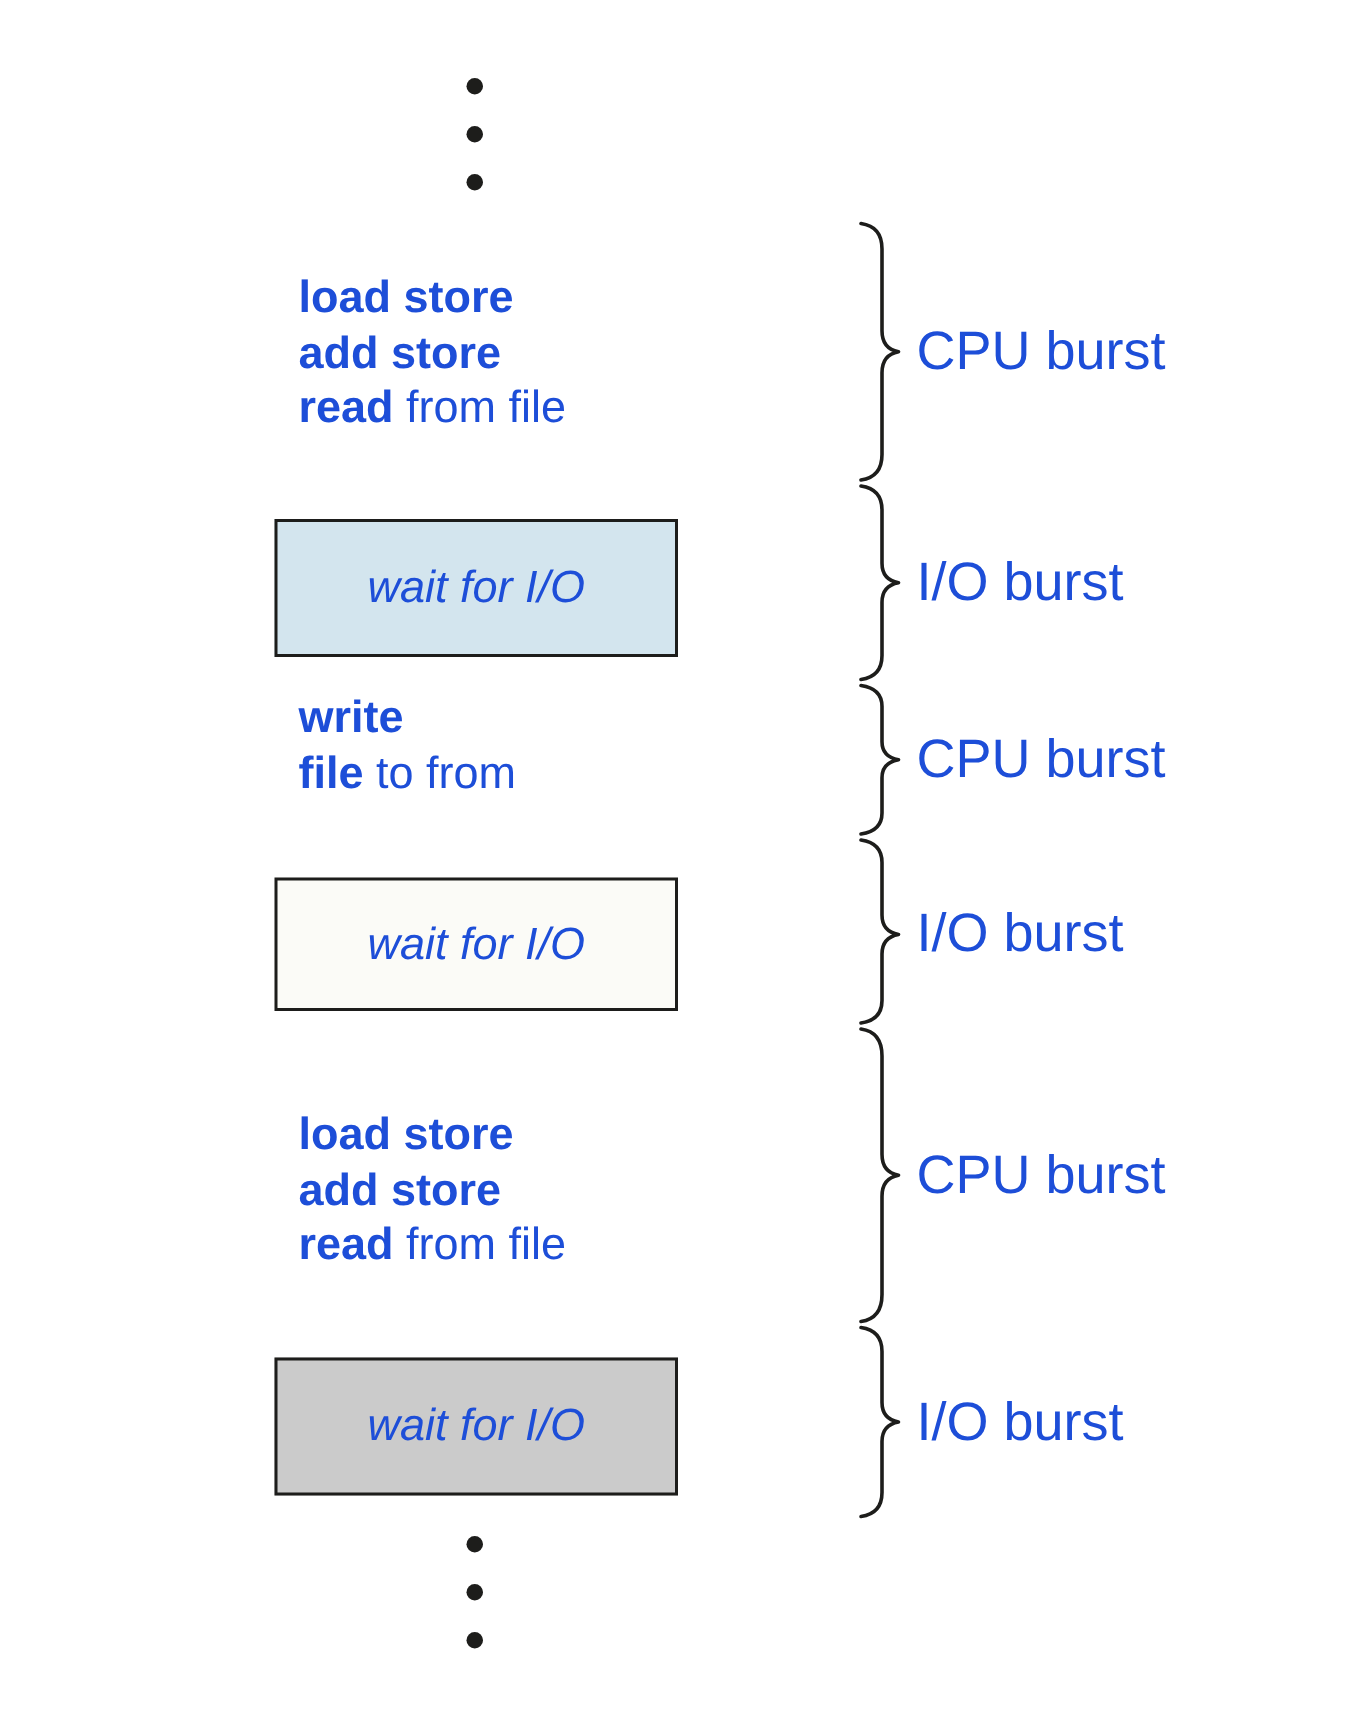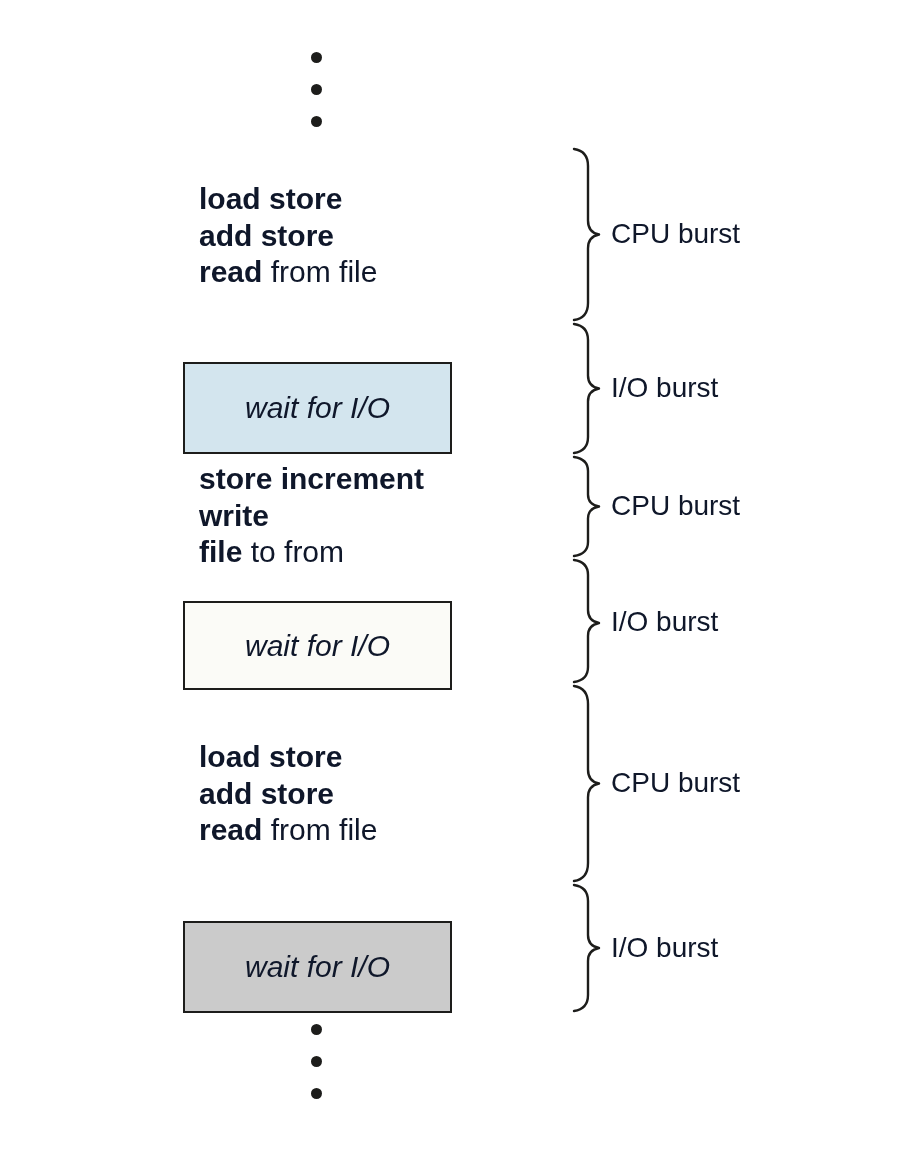--- a/index.html
+++ b/index.html
@@ -1,45 +1,45 @@
 <!DOCTYPE html>
 <html><head>
 <meta charset="utf-8">
 <style>
   html,body { margin:0; padding:0; background:#ffffff; }
   .stage {
     position:relative; width:904px; height:1150px;
     background:#ffffff; overflow:hidden;
     font-family:"Liberation Sans", sans-serif;
-    color:#0f172a;
+    color:#1d4ed8;
   }
   .dots { position:absolute; left:311px; display:flex; flex-direction:column; gap:21px; }
   .dots .dot { width:11px; height:11px; border-radius:50%; background:#1d1d1b; }
   .dots.top { top:52px; }
   .dots.bottom { top:1024px; }
 
   .code { position:absolute; left:199px; font-size:30px; line-height:36.5px; font-weight:400; white-space:nowrap; }
   .code b { font-weight:700; }
   .code.block1 { top:181px; }
   .code.block2 { top:461px; }
   .code.block3 { top:739px; }
 
   .iobox {
     position:absolute; left:183px; width:269px; box-sizing:border-box;
     border:2px solid #1d1d1b; display:flex; align-items:center; justify-content:center;
-    font-style:italic; font-size:30px; white-space:nowrap;margin-top:16px;
+    font-style:italic; font-size:30px; white-space:nowrap;
   }
   .iobox.b1 { top:346px; height:92px; }
   .iobox.b2 { top:585px; height:89px; }
   .iobox.b3 { top:905px; height:92px; }
 
   .brace { position:absolute; left:568px; }
   .brace path { fill:none; stroke:#1d1d1b; stroke-width:2.4; stroke-linecap:round; stroke-linejoin:round; }
 
-  .blabel { position:absolute; left:611px; font-size:28px; line-height:36px; white-space:nowrap; }
+  .blabel { position:absolute; left:611px; font-size:36px; line-height:36px; white-space:nowrap; }
   .blabel.l1 { top:216px; }
   .blabel.l2 { top:370px; }
   .blabel.l3 { top:488px; }
   .blabel.l4 { top:604px; }
   .blabel.l5 { top:765px; }
   .blabel.l6 { top:930px; }
 </style>
 </head>
 <body>
 
@@ -55,21 +55,20 @@
     <div><b>load store</b><span></span></div>
     <div><b>add store</b><span></span></div>
     <div><b>read</b><span> from file</span></div>
   </div>
 
   <div class="iobox b1" style="background-color: rgb(211, 229, 238);">
     <span>wait for I/O</span>
   </div>
 
   <div class="code block2">
-    <div><b>store increment</b><span></span></div>
     <div><b>write</b><span></span></div>
     <div><b>file</b><span> to from</span></div>
   </div>
 
   <div class="iobox b2" style="background-color: rgb(251, 251, 247);">
     <span>wait for I/O</span>
   </div>
 
   <div class="code block3">
     <div><b>load store</b><span></span></div>

